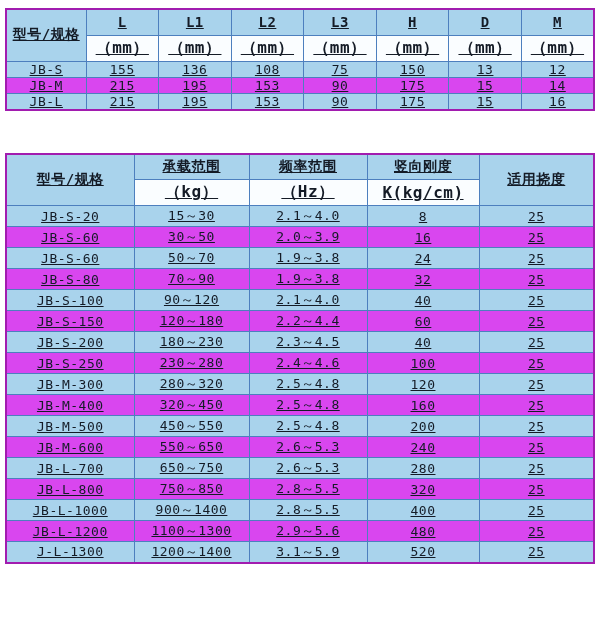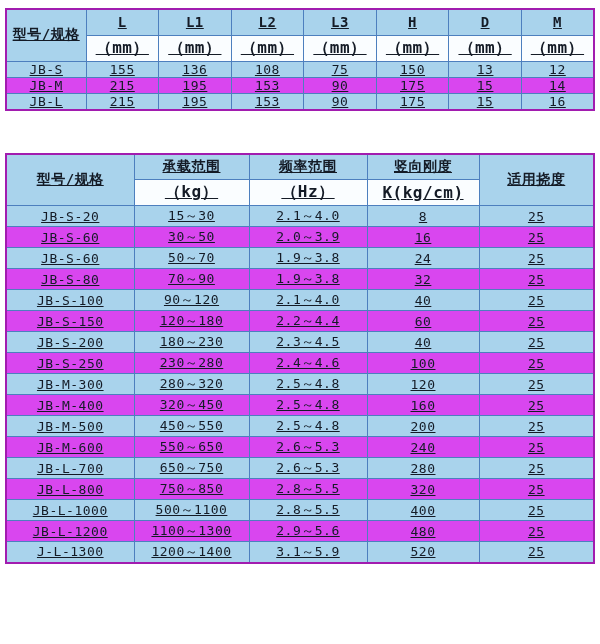--- a/index.html
+++ b/index.html
@@ -237,21 +237,21 @@
         </tr>
         <tr class="row-white">
           <td>JB-L-800</td>
           <td>750～850</td>
           <td>2.8～5.5</td>
           <td>320</td>
           <td>25</td>
         </tr>
         <tr class="row-blue">
           <td>JB-L-1000</td>
-          <td>500～1100</td>
+          <td>900～1400</td>
           <td>2.8～5.5</td>
           <td>400</td>
           <td>25</td>
         </tr>
         <tr class="row-white">
           <td>JB-L-1200</td>
           <td>1100～1300</td>
           <td>2.9～5.6</td>
           <td>480</td>
           <td>25</td>

